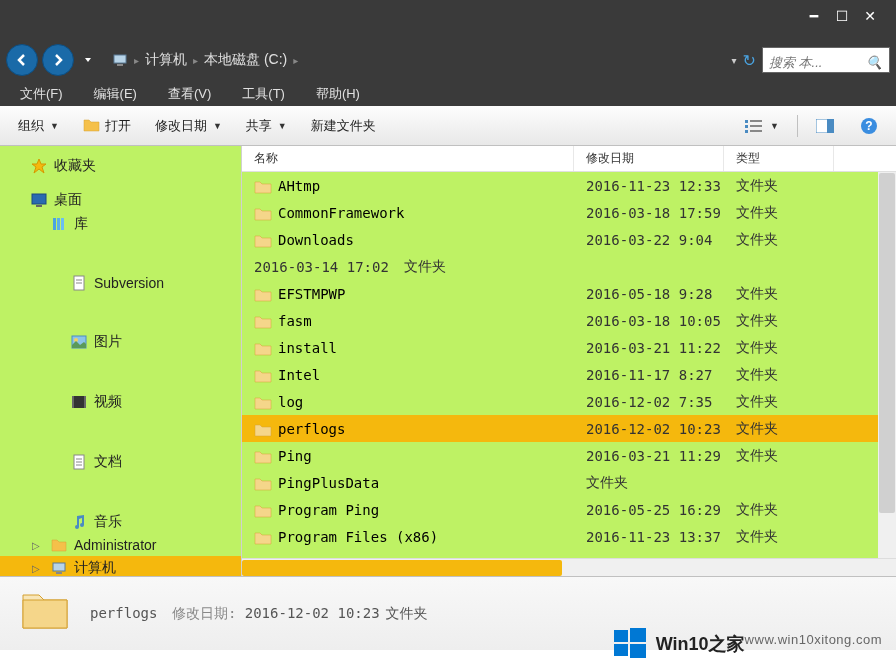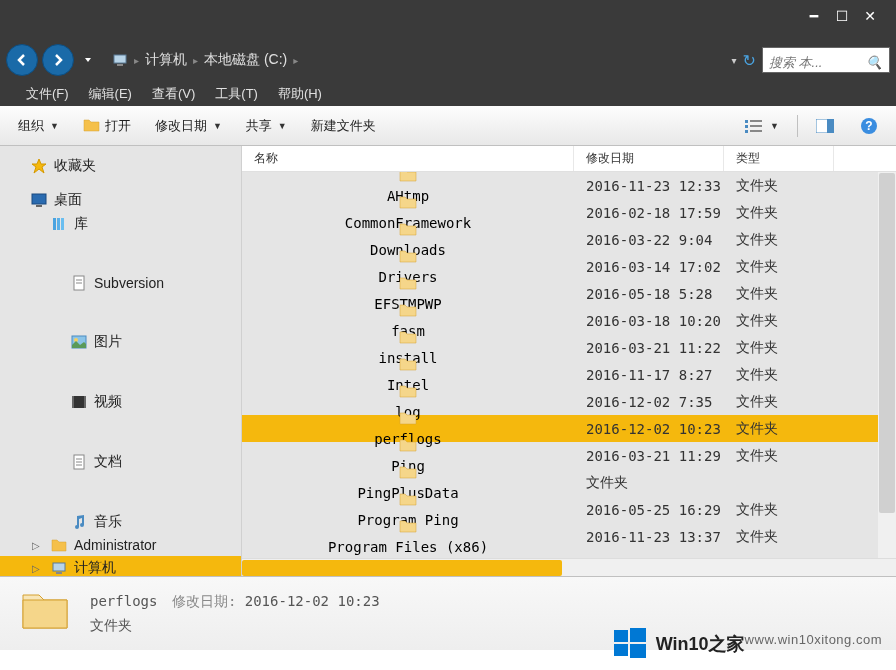--- a/index.html
+++ b/index.html
@@ -17,34 +17,34 @@
     .breadcrumb { flex: 1; display: flex; align-items: center; color: #e0e0e0; gap: 6px; padding: 0 10px; font-size: 14px; }
     .breadcrumb-sep { color: #888; font-size: 10px; }
     .bc-icon { width: 16px; height: 16px; display: inline-flex; }
     .searchbox-wrap { display: flex; align-items: center; gap: 6px; }
     .refresh-icon { color: #4aa3e0; font-size: 16px; cursor: pointer; }
     .searchbox { width: 128px; height: 26px; background: #fff; border: 1px solid #666; padding: 2px 6px; font-size: 13px; font-style: italic; color: #888; display: flex; align-items: flex-end; justify-content: space-between; }
     .searchbox input { border: none; outline: none; width: 90px; font-style: italic; font-family: inherit; font-size: 13px; }
     .search-icon { color: #1a6aa8; font-weight: bold; }
     
     
-    .menubar { height: 24px; background: #3a3a3a; display: flex; align-items: center; padding: 0 18px; gap: 4px; color: #e0e0e0; font-size: 13px; }
+    .menubar { height: 24px; background: #3a3a3a; display: flex; align-items: center; padding: 0 12px; gap: 15px; color: #e0e0e0; font-size: 13px; }
     .menu-item { padding: 2px 8px; cursor: pointer; }
     
     
     .toolbar { height: 40px; background: linear-gradient(#fdfdfd, #e8e8e8); border-bottom: 1px solid #c0c0c0; display: flex; align-items: center; padding: 0 10px; gap: 8px; }
     .tool-item { display: flex; align-items: center; gap: 4px; padding: 4px 8px; cursor: pointer; color: #222; }
     .tool-dd { font-size: 9px; color: #333; margin-left: 2px; }
     .tool-icon { width: 18px; height: 16px; }
     .tool-spacer { flex: 1; }
     .tool-right { display: flex; align-items: center; gap: 10px; }
     .tool-sep { width: 1px; height: 22px; background: #c0c0c0; }
     
     
-    .main { display: flex; height: 430px; background: #e5e5e5; }
+    .main { display: flex; height: 430px; background: #bef264; }
     
     
     .tree { width: 242px; border-right: 1px solid #d0d0d0; overflow-y: auto; padding: 8px 0; }
     .tree-item { display: flex; align-items: center; gap: 6px; padding: 3px 8px; cursor: pointer; color: #222; font-size: 14px; }
     .tree-item.selected { background: #f5b80d; }
     .tree-item .twist { width: 12px; font-size: 10px; color: #666; }
     .tree-icon { width: 18px; height: 16px; display: flex; align-items: center; justify-content: center; }
     .tree-spacer { height: 10px; }
     .indent-0 { padding-left: 12px; }
     .indent-1 { padding-left: 32px; }
@@ -54,37 +54,37 @@
     .filelist { flex: 1; display: flex; flex-direction: column; position: relative; }
     .list-header { display: flex; height: 26px; background: #fff; border-bottom: 1px solid #e0e0e0; align-items: flex-end; font-size: 12px; color: #333; }
     .list-header .col { padding: 4px 12px; border-right: 1px solid #e8e8e8; }
     .col-name { width: 332px; }
     .col-date { width: 150px; }
     .col-type { width: 110px; }
     .list-body { flex: 1; overflow-y: auto; overflow-x: auto; font-family: "NSimSun", "SimSun", monospace; font-size: 14px; }
     .file-row { display: flex; align-items: center; height: 27px; cursor: pointer; }
     .file-row.selected { background: #f5b80d; }
     .file-row .cell { padding: 3px 12px; white-space: nowrap; overflow: hidden; }
-    .cell-name { width: 332px; display: flex; align-items: center; gap: 6px; flex-direction: column; }
+    .cell-name { width: 332px; display: flex; align-items: flex-end; gap: 6px; }
     .cell-date { width: 150px; color: #333; font-family: "NSimSun", monospace; }
     .cell-type { width: 110px; color: #333; }
     .folder-icon { width: 18px; height: 14px; }
     
     
     .hscroll { height: 18px; background: #f0f0f0; border-top: 1px solid #ddd; position: relative; }
     .hscroll-thumb { position: absolute; left: 0; width: 320px; height: 16px; background: #f5b80d; top: 1px; border-radius: 2px; }
     
     
     .vscroll { position: absolute; right: 0; top: 26px; width: 18px; height: 386px; background: #f0f0f0; }
     .vscroll-thumb { width: 16px; height: 340px; background: #d0d0d0; margin: 1px; border-radius: 2px; }
     
     
     .details { height: 74px; border-top: 1px solid #c0c0c0; background: linear-gradient(#f8f8f8, #eee); display: flex; align-items: center; padding: 8px 20px; gap: 20px; font-size: 14px; }
     .details-icon { width: 50px; height: 50px; }
-    .details-text { display: flex; flex-direction: column; gap: 6px; color: #555; }
+    .details-text { display: flex; flex-direction: row; gap: 6px; color: #555; }
     .details-line1 { font-family: "NSimSun", monospace; }
     .details-type { font-size: 14px; }
     
     
     .watermark { position: absolute; bottom: 8px; right: 14px; display: flex; align-items: center; gap: 8px; }
     .watermark-icon { width: 36px; height: 36px; }
     .watermark-text { display: flex; flex-direction: row; }
     .watermark-title { font-size: 18px; font-weight: bold; color: #222; }
     .watermark-sub { font-size: 13px; color: #666; letter-spacing: 0.5px; }
     
@@ -357,61 +357,55 @@
           <div class="cell cell-date">2016-11-23 12:33</div>
           <div class="cell cell-type">文件夹</div>
         </div>
         <div class="file-row">
           <div class="cell cell-name">
             <span class="folder-icon"><svg width="18" height="14" viewBox="0 0 18 14">
                 <path d="M1 2 h5 l2 2 h9 v9 h-16 z" fill="#f5d68a" stroke="#d4a030" stroke-width="0.5"></path>
               </svg></span>
             <span>CommonFramework</span>
           </div>
-          <div class="cell cell-date">2016-02-18 17:59</div>
+          <div class="cell cell-date">2016-03-18 17:59</div>
           <div class="cell cell-type">文件夹</div>
         </div>
         <div class="file-row">
           <div class="cell cell-name">
             <span class="folder-icon"><svg width="18" height="14" viewBox="0 0 18 14">
                 <path d="M1 2 h5 l2 2 h9 v9 h-16 z" fill="#f5d68a" stroke="#d4a030" stroke-width="0.5"></path>
               </svg></span>
             <span>Downloads</span>
           </div>
           <div class="cell cell-date">2016-03-22 9:04</div>
           <div class="cell cell-type">文件夹</div>
         </div>
         <div class="file-row">
-          <div class="cell cell-name">
-            <span class="folder-icon"><svg width="18" height="14" viewBox="0 0 18 14">
-                <path d="M1 2 h5 l2 2 h9 v9 h-16 z" fill="#f5d68a" stroke="#d4a030" stroke-width="0.5"></path>
-              </svg></span>
-            <span>Drivers</span>
-          </div>
           <div class="cell cell-date">2016-03-14 17:02</div>
           <div class="cell cell-type">文件夹</div>
         </div>
         <div class="file-row">
           <div class="cell cell-name">
             <span class="folder-icon"><svg width="18" height="14" viewBox="0 0 18 14">
                 <path d="M1 2 h5 l2 2 h9 v9 h-16 z" fill="#f5d68a" stroke="#d4a030" stroke-width="0.5"></path>
               </svg></span>
             <span>EFSTMPWP</span>
           </div>
-          <div class="cell cell-date">2016-05-18 5:28</div>
+          <div class="cell cell-date">2016-05-18 9:28</div>
           <div class="cell cell-type">文件夹</div>
         </div>
         <div class="file-row">
           <div class="cell cell-name">
             <span class="folder-icon"><svg width="18" height="14" viewBox="0 0 18 14">
                 <path d="M1 2 h5 l2 2 h9 v9 h-16 z" fill="#f5d68a" stroke="#d4a030" stroke-width="0.5"></path>
               </svg></span>
             <span>fasm</span>
           </div>
-          <div class="cell cell-date">2016-03-18 10:20</div>
+          <div class="cell cell-date">2016-03-18 10:05</div>
           <div class="cell cell-type">文件夹</div>
         </div>
         <div class="file-row">
           <div class="cell cell-name">
             <span class="folder-icon"><svg width="18" height="14" viewBox="0 0 18 14">
                 <path d="M1 2 h5 l2 2 h9 v9 h-16 z" fill="#f5d68a" stroke="#d4a030" stroke-width="0.5"></path>
               </svg></span>
             <span>install</span>
           </div>
           <div class="cell cell-date">2016-03-21 11:22</div>

